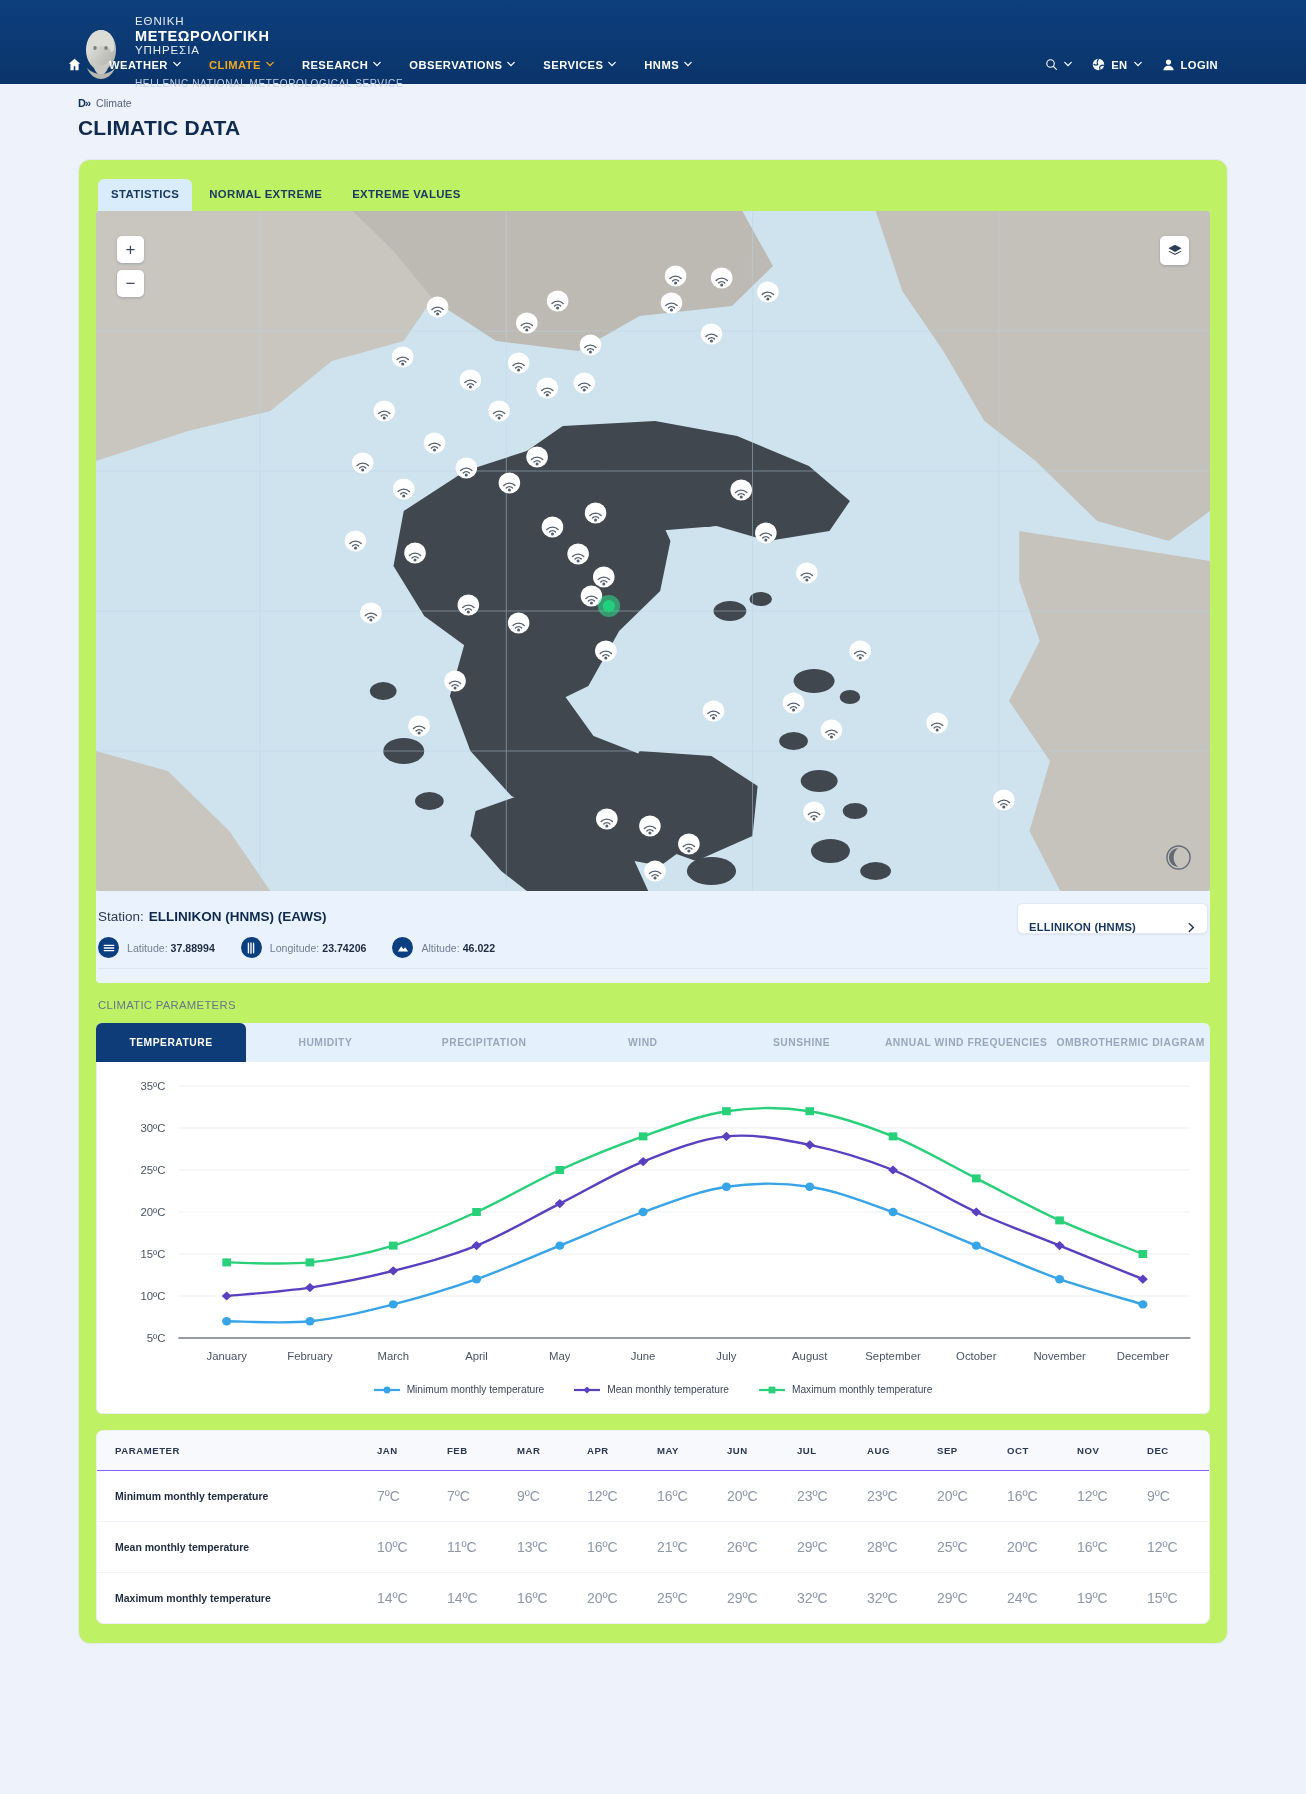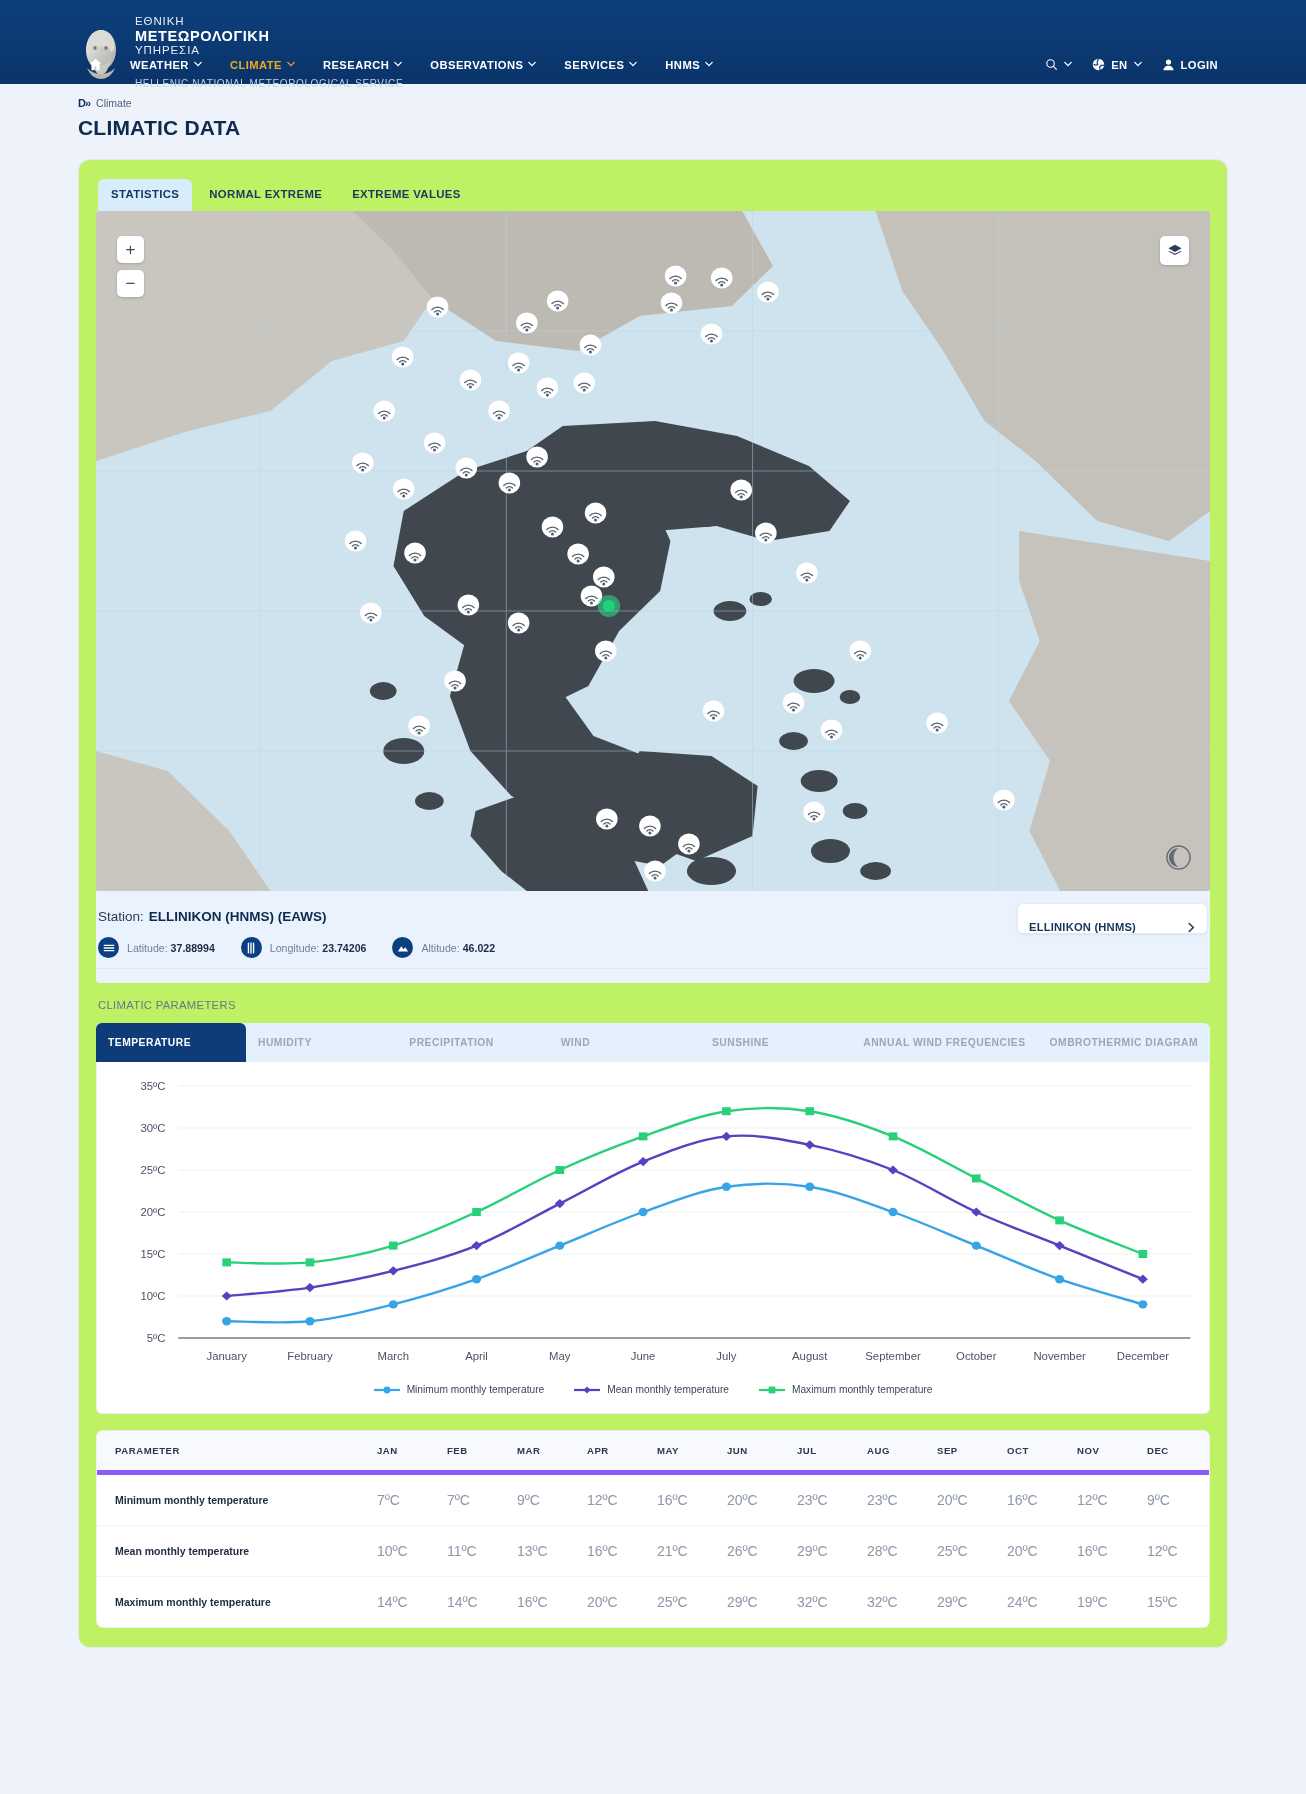--- a/index.html
+++ b/index.html
@@ -23,21 +23,21 @@
     width: 46px; height: 56px; flex: none; position: relative;
   }
   .brand-bust svg { display:block; }
   .brand-text { line-height: 1.12; }
   .bt1 { font-size: 11.5px; letter-spacing: .9px; color: #e8edf6; font-weight: 400; }
   .bt2 { font-size: 14.5px; letter-spacing: .6px; color: #ffffff; font-weight: 700; }
   .bt3 { font-size: 11.5px; letter-spacing: .9px; color: #e8edf6; font-weight: 400; }
   .bt4 { font-size: 10px; letter-spacing: .62px; color: #c3d0e4; font-weight: 400; margin-top: 21px;}
 
   .mainnav {
-    position: absolute; left: 89px; bottom: 9px;
+    position: absolute; left: 68px; bottom: 9px;
     display: flex; align-items: center; gap: 0;
   }
   .nav-home { padding: 4px 14px 4px 0; display:flex; align-items:center;}
   .nav-item {
     display: flex; align-items: center; gap: 5px;
     color: #ffffff; font-size: 11.2px; font-weight: 700; letter-spacing: .45px;
     padding: 4px 14px; cursor: pointer; white-space: nowrap;
   }
   .nav-item.active { color: #f0a81e; }
   .chev { width: 8px; height: 8px; display:inline-block; position:relative; top:-1px;}
@@ -132,21 +132,21 @@
 
   .hr { height:1px; background:#dfe6f1; margin: 10px 2px 0 2px;}
 
   
   .cp-title {
     font-size: 11.3px; color: #6a7689; letter-spacing: .3px; font-weight:400;
     padding: 16px 0 12px 2px;
   }
   .cp-tabs { display: flex; align-items: stretch; background:#e4f0fc; border-radius:6px 6px 0 0;}
   .cp-tab {
-    flex: 1; text-align: left; padding: 14px 12px; font-size: 10.3px;
+    flex: 1; text-align: center; padding: 14px 4px; font-size: 10.3px;
     font-weight: 700; letter-spacing: .5px; color: #9aa7bb; cursor: pointer; white-space:nowrap;
   }
   .cp-tab.active { background: #0d3c79; color:#fff; border-radius: 6px 6px 0 0; flex: 0 0 150px;}
 
   
   .chartbox {
     background:#fff; border:1px solid #eaeef6; border-top:none; border-radius:0 0 6px 6px;
     padding: 14px 10px 12px 10px;
   }
   .chartsvg { display:block; width:100%; height:300px;}
@@ -154,21 +154,21 @@
   .lg { display:flex; align-items:center; gap:7px; font-size:10.2px; color:#3b4559;}
   .lg-mark { width:26px; height:10px; position:relative; }
 
   
   .tblwrap {
     margin-top: 16px; background:#fff; border:1px solid #eceff6; border-radius:7px; overflow:hidden;
   }
   table { width:100%; border-collapse: collapse; }
   thead th {
     background:#f7f9fc; text-align:left; font-size:9.6px; font-weight:700; color:#2b3852;
-    letter-spacing:.55px; padding: 14px 8px; border-bottom:5px solid #8b5cf6;
+    letter-spacing:.55px; padding: 14px 8px; border-bottom:1px solid #8b5cf6;
   }
   thead th:first-child { padding-left: 18px; }
   tbody td {
     font-size: 14px; color:#8d97a8; padding: 17px 8px; border-bottom:1px solid #f1f3f8;
   }
   tbody tr:last-child td { border-bottom:none; }
   tbody td:first-child { color:#1f2b41; font-weight:700; padding-left:18px; font-size:10.5px;}
 </style>
 </head>
 <body>

